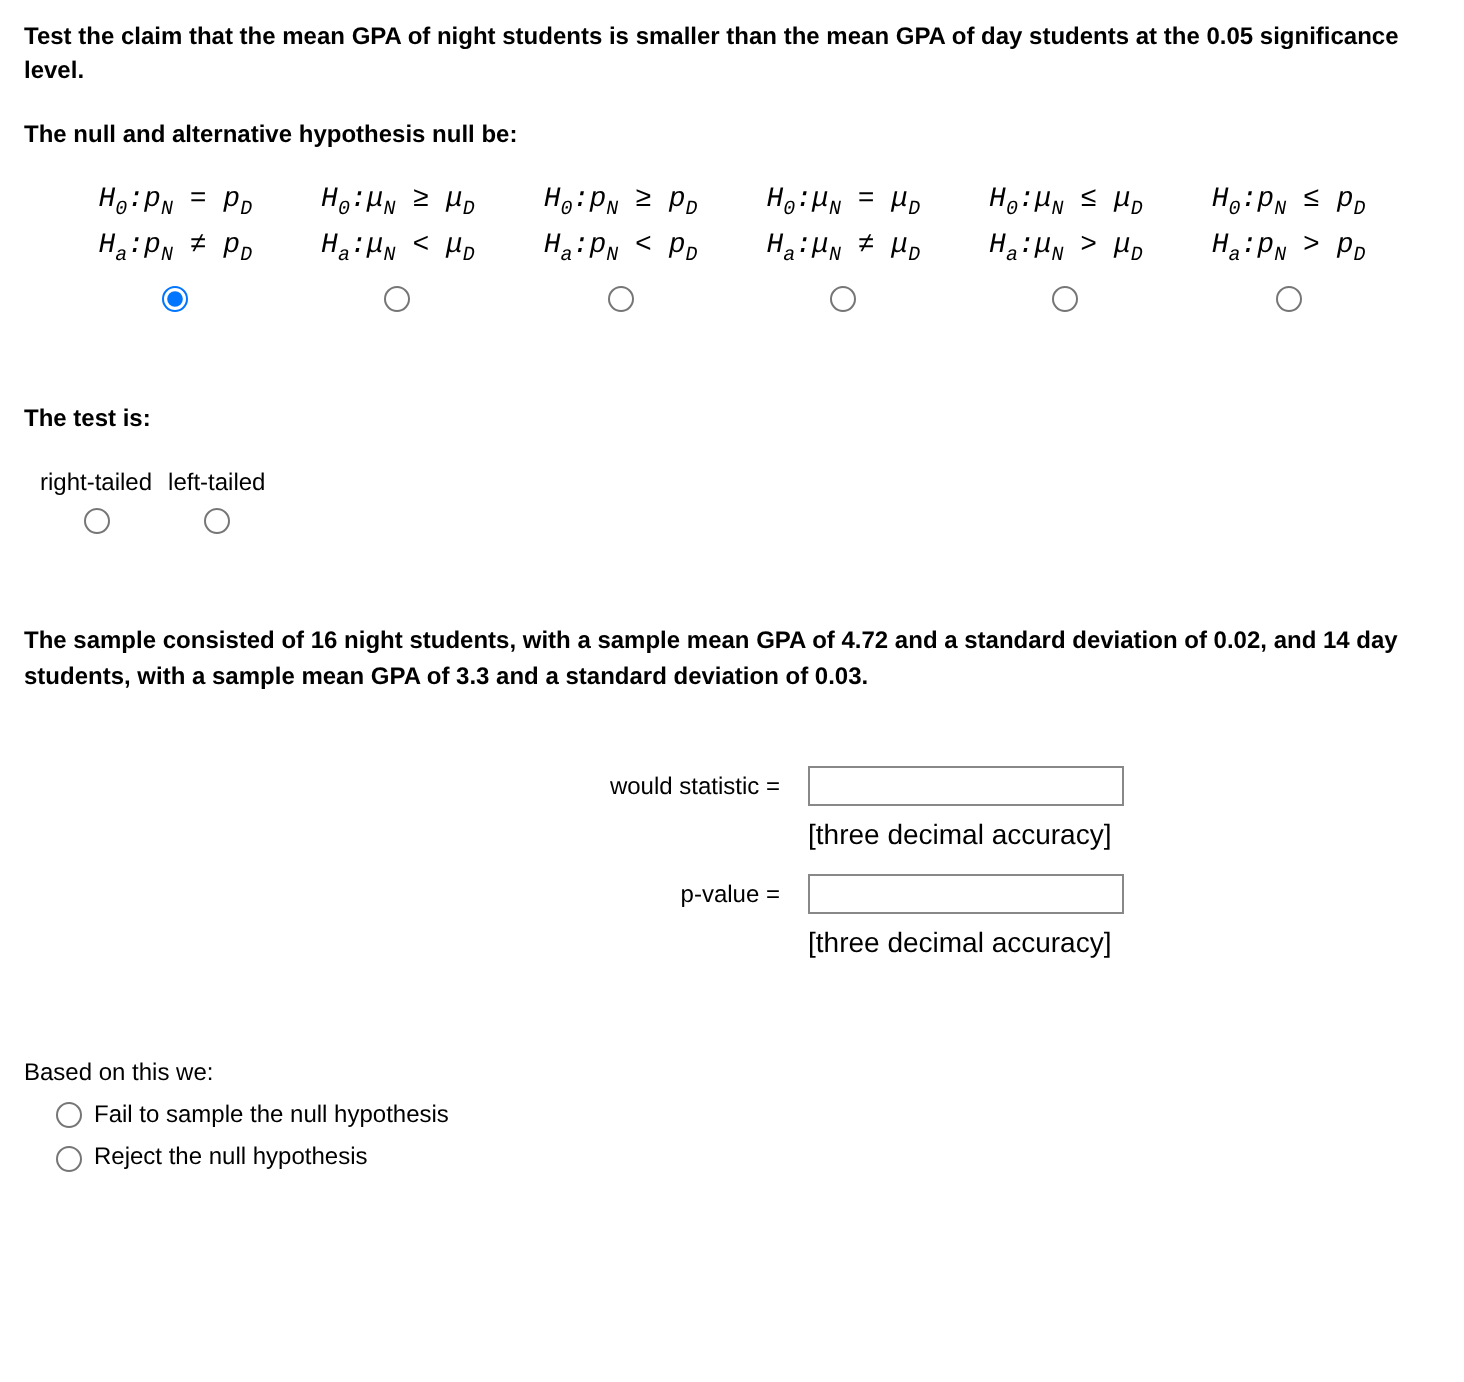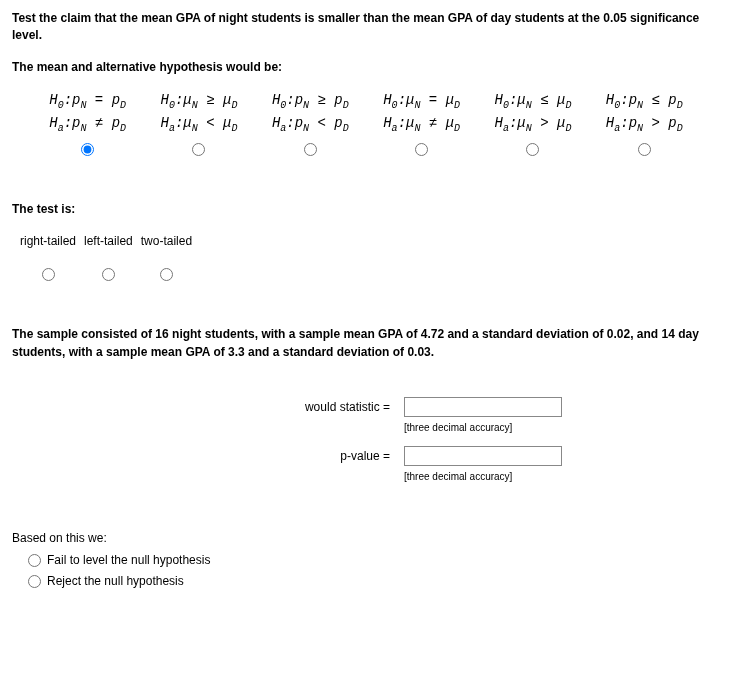--- a/index.html
+++ b/index.html
@@ -54,62 +54,62 @@
   .tail-row {
     display: flex;
     gap: 8px;
     margin: 6px 0 40px 8px;
   }
   .tail-col {
     text-align: center;
   }
   .tail-col .lbl {
     display: block;
-    margin-bottom: 16px;
+    margin-bottom: 2px;
   }
   .calc-table {
     margin: 30px 0 40px 0;
   }
   .calc-table td {
     padding: 4px 6px;
     vertical-align: top;
   }
   .calc-table td.lbl {
     text-align: right;
     width: 370px;
     padding-top: 6px;
   }
   .calc-table input[type="text"] {
     width: 150px;
     border: 1px solid #888;
     padding: 2px 3px;
     font-size: 12px;
   }
   .hint {
-    font-size: 10px;
+    font-size: 14px;
     color: #000;
     margin-top: 4px;
   }
   .conclusion {
     margin-top: 20px;
   }
   .conclusion .opt {
     margin-left: 14px;
     margin-top: 4px;
     display: flex;
     align-items: center;
     gap: 4px;
   }
 </style>
 </head>
 <body>
 
 <div class="paragraph">Test the claim that the mean GPA of night students is smaller than the mean GPA of day students at the 0.05 significance level.</div>
 
-<div class="paragraph">The mean and alternative hypothesis would be:</div>
+<div class="paragraph">The null and alternative hypothesis null be:</div>
 
 <div class="hypotheses-row">
   <div class="hyp-col">
     <span class="line">H<span class="sub">0</span>:p<span class="sub">N</span> = p<span class="sub">D</span></span>
     <span class="line">H<span class="sub">a</span>:p<span class="sub">N</span> ≠ p<span class="sub">D</span></span>
   </div>
   <div class="hyp-col">
     <span class="line">H<span class="sub">0</span>:μ<span class="sub">N</span> ≥ μ<span class="sub">D</span></span>
     <span class="line">H<span class="sub">a</span>:μ<span class="sub">N</span> &lt; μ<span class="sub">D</span></span>
   </div>
@@ -144,24 +144,20 @@
 
 <div class="tail-row">
   <div class="tail-col">
     <span class="lbl">right-tailed</span>
     <input type="radio" name="tail" style="">
   </div>
   <div class="tail-col">
     <span class="lbl">left-tailed</span>
     <input type="radio" name="tail" style="">
   </div>
-  <div class="tail-col">
-    <span class="lbl">two-tailed</span>
-    <input type="radio" name="tail" style="">
-  </div>
 </div>
 
 <div class="paragraph">The sample consisted of 16 night students, with a sample mean GPA of 4.72 and a standard deviation of 0.02, and 14 day students, with a sample mean GPA of 3.3 and a standard deviation of 0.03.</div>
 
 <table class="calc-table">
   <tbody>
       <tr>
     <td class="lbl">would statistic =</td>
     <td>
       <input type="text" style="">
@@ -175,19 +171,19 @@
       <div class="hint">[three decimal accuracy]</div>
     </td>
   </tr>
 </tbody>
   </table>
 
 <div class="conclusion">
   <div>Based on this we:</div>
   <div class="opt">
     <input type="radio" name="conc" style="">
-    <span>Fail to level the null hypothesis</span>
+    <span>Fail to sample the null hypothesis</span>
   </div>
   <div class="opt">
     <input type="radio" name="conc" style="">
     <span>Reject the null hypothesis</span>
   </div>
 </div>
 
 </body></html>

